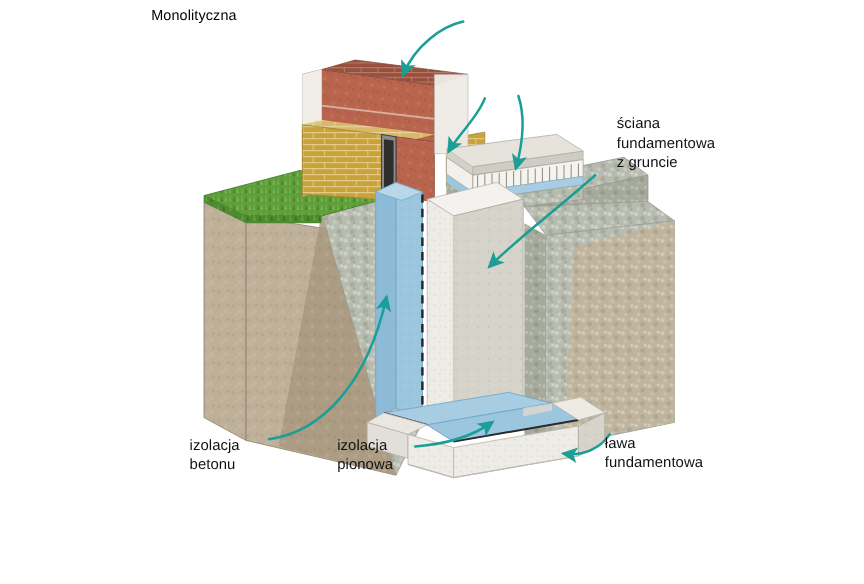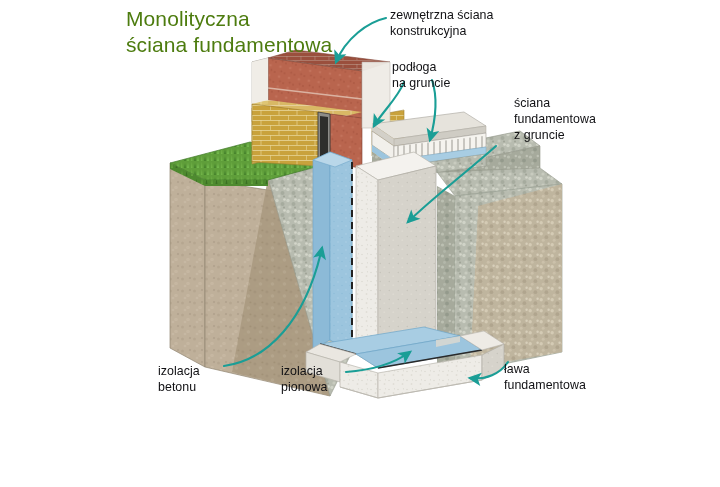--- a/index.html
+++ b/index.html
@@ -27,24 +27,24 @@
     top: 0;
     width: 720px;
     height: 487px;
     display: block;
   }
 
   .title-block {
     position: absolute;
     left: 126px;
     top: 6px;
-    font-size: 21px;
+    font-size: 12px;
     line-height: 1.26;
     letter-spacing: 0.1px;
-    color: #4d7c0f;
+    color: #000000;
     white-space: pre;
   }
 
   .callout {
     position: absolute;
     font-size: 12.4px;
     line-height: 1.28;
     letter-spacing: 0.05px;
     color: #111114;
     white-space: pre;
@@ -324,25 +324,23 @@
       <path d="M496 146 C 462 176, 430 200, 408 222" marker-end="url(#arrowTeal)"></path>
 
       <path d="M224 366 C 268 360, 306 320, 322 248" marker-end="url(#arrowTeal)"></path>
 
       <path d="M346 372 C 374 370, 396 362, 410 352" marker-end="url(#arrowTeal)"></path>
 
       <path d="M508 362 C 500 374, 486 380, 470 378" marker-end="url(#arrowTeal)"></path>
     </g>
   </svg>
 
-  <div class="title-block"><span>Monolityczna</span><br><span>ściana fundamentowa</span></div>
-
-  <div class="callout cal-ext-wall"><span>zewnętrzna ściana</span><br><span>konstrukcyjna</span></div>
-
-  <div class="callout cal-floor"><span>podłoga</span><br><span>na gruncie</span></div>
+  <div class="title-block"><span>Monolityczna</span><br></div>
+
+
 
   <div class="callout cal-found-wall"><span>ściana</span><br><span>fundamentowa</span><br><span>z gruncie</span></div>
 
   <div class="callout cal-vert-iso"><span>izolacja</span><br><span>betonu</span></div>
 
   <div class="callout cal-horz-iso"><span>izolacja</span><br><span>pionowa</span></div>
 
   <div class="callout cal-footing"><span>ława</span><br><span>fundamentowa</span></div>
 
 </div>

